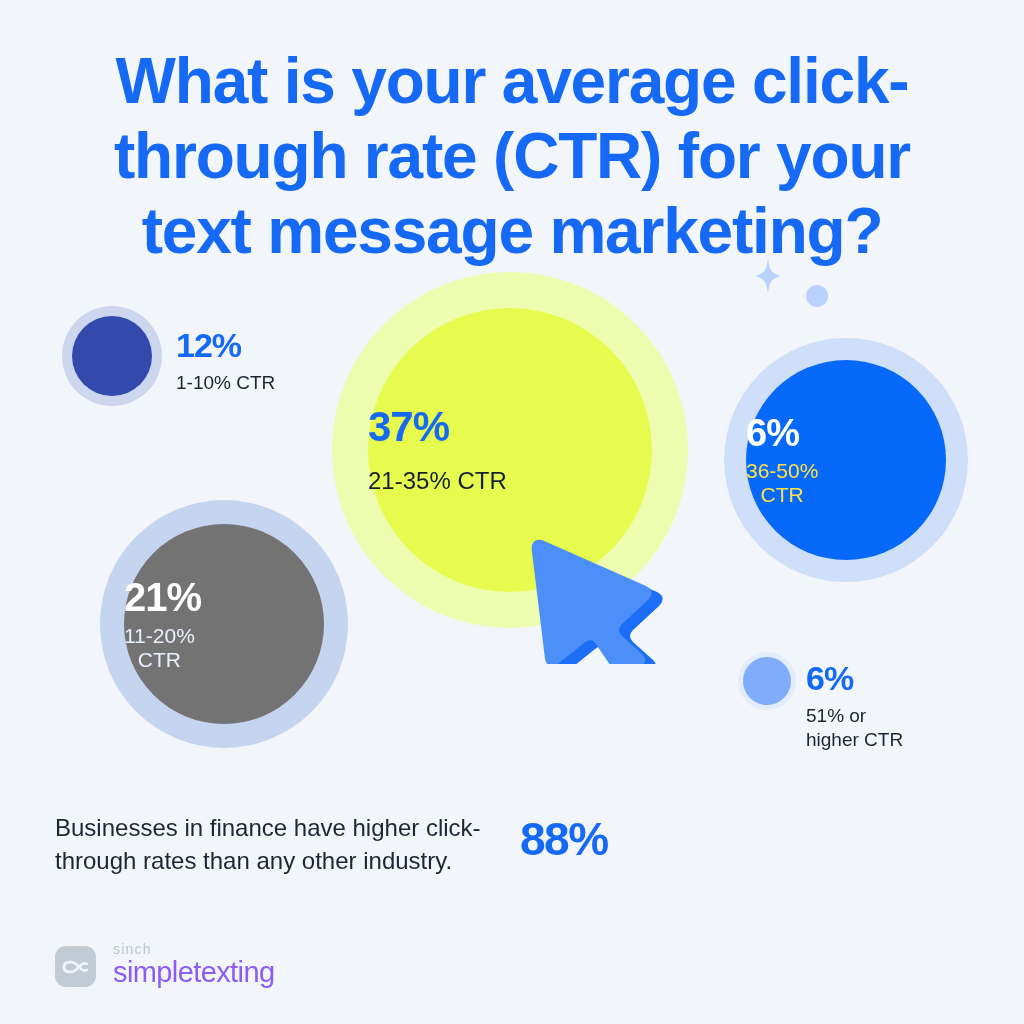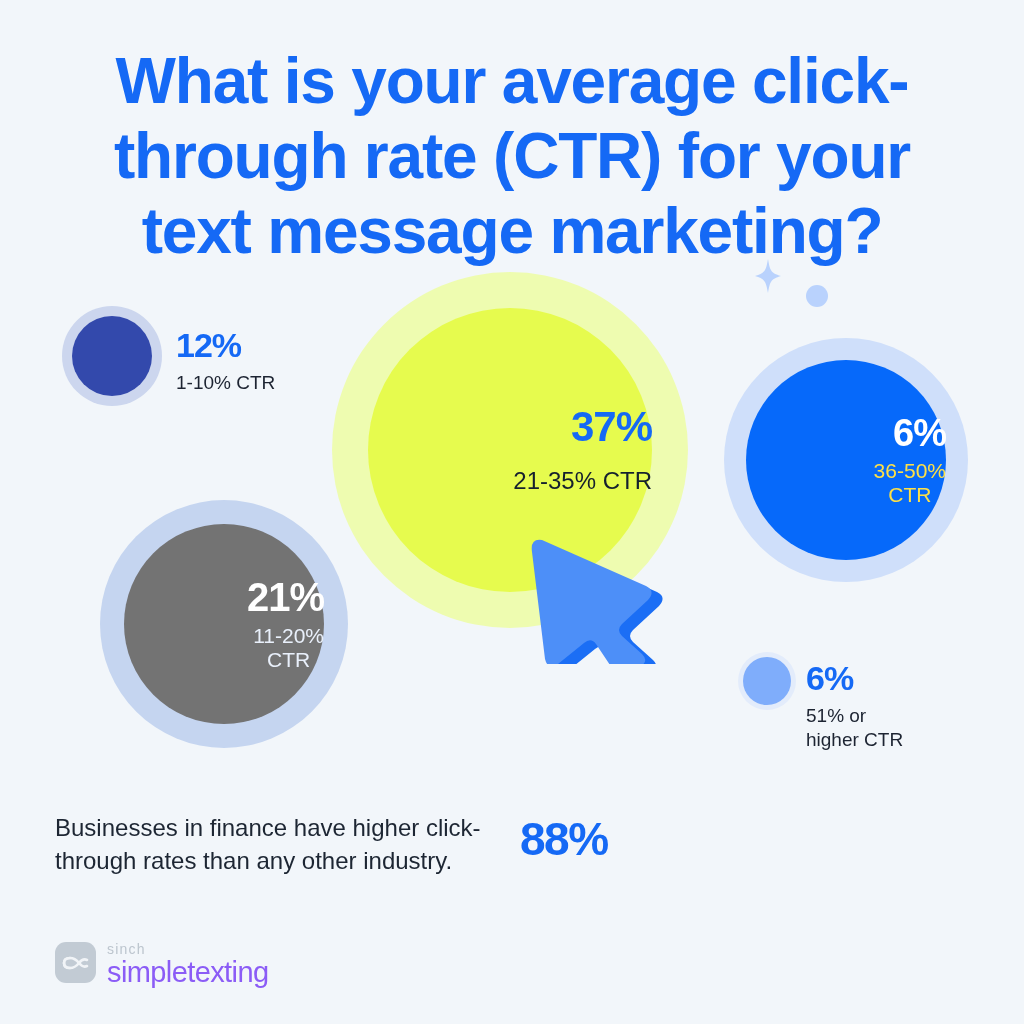--- a/index.html
+++ b/index.html
@@ -29,21 +29,21 @@
 
   .bubble { position:absolute; }
   .ring {
     position:absolute; left:0; top:0;
     border-radius:50%;
   }
   .disc {
     position:absolute;
     border-radius:50%;
     display:flex; flex-direction:column;
-    align-items:flex-end; justify-content:center;
+    align-items:flex-start; justify-content:center;
   }
   .disc .pct {
     font-weight:bold;
     letter-spacing:-1px;
     line-height:1;
   }
   .disc .lab {
     line-height:1.12;
     text-align:center;
     margin-top:7px;
@@ -114,21 +114,21 @@
   .foot-right .big {
     color:#1569f5; font-size:46px; font-weight:bold;
     letter-spacing:-1.5px; line-height:1.0; margin-top:4px;
     flex:0 0 auto;
   }
   .foot-right .txt {
     color:#1d2633; font-size:24px; line-height:1.36;
   }
 
   
-  .logo { position:absolute; left:55px; top:942px; display:flex; align-items:flex-start; gap:11px; }
+  .logo { position:absolute; left:55px; top:942px; display:flex; align-items:flex-end; gap:17px; }
   .logo-mark {
     width:41px; height:41px; border-radius:11px;
     background:#c2cbd4;
     display:flex; align-items:center; justify-content:center;
   }
   .logo-words { display:flex; flex-direction:column; line-height:1; }
   .logo-sinch {
     color:#bcc5ce; font-size:14px; letter-spacing:1.2px;
   }
   .logo-name {

